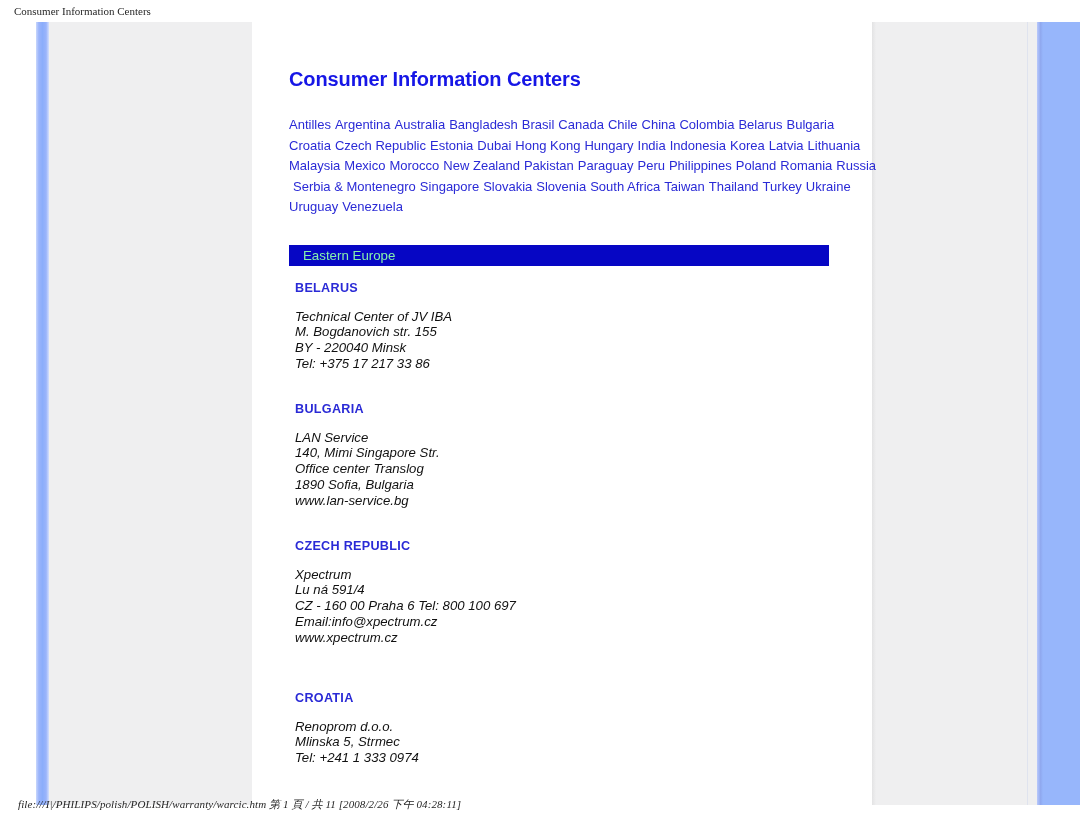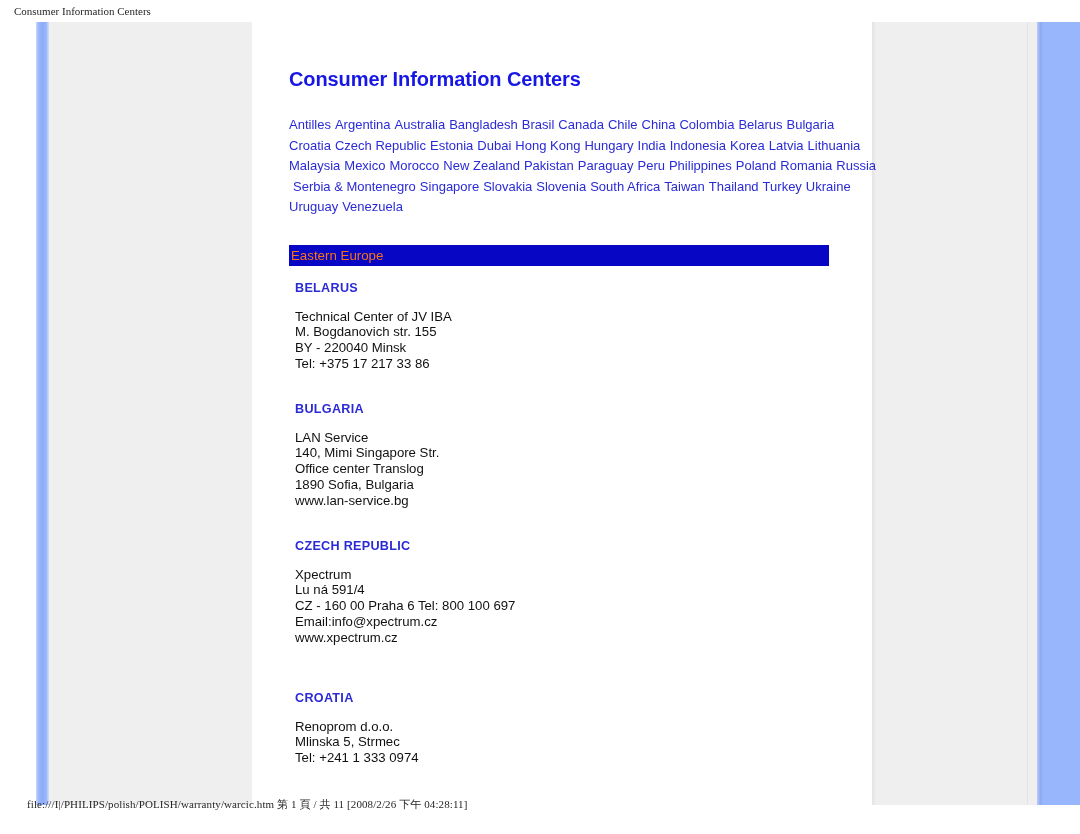--- a/index.html
+++ b/index.html
@@ -21,21 +21,21 @@
   .print-footer {
     position: absolute;
     left: 0;
     width: 1080px;
     font-family: "Liberation Serif", serif;
     font-size: 11px;
     color: #262626;
     white-space: nowrap;
   }
   .print-header { top: 5px; padding-left: 14px; }
-  .print-footer { top: 797px; padding-left: 27px; letter-spacing: 0.1px; }
+  .print-footer { top: 797px; padding-left: 18px; letter-spacing: 0.1px; font-style: italic; }
 
   
   .page-frame {
     position: absolute;
     left: 36px;
     top: 22px;
     width: 1044px;
     height: 783px;
     background: #efeff0;
   }
@@ -127,45 +127,45 @@
     text-decoration: none;
     white-space: nowrap;
   }
   .country-links .sep { display: inline-block; width: 4px; }
 
   .region-bar {
     margin-top: 27px;
     width: 540px;
     height: 21px;
     background: #0606c4;
-    color: #f97316;
+    color: #86efac;
     font-size: 13.3px;
     line-height: 21px;
-    padding-left: 2px;
+    padding-left: 14px;
   }
 
   h2.country-heading {
     margin: 0;
     padding: 15px 0 0 6px;
     font-size: 12.6px;
     font-weight: bold;
     color: #2a2ad6;
     letter-spacing: 0.3px;
   }
   h2.country-heading.gap-lg { padding-top: 30px; }
   h2.country-heading.gap-xl { padding-top: 45px; }
 
   .address {
     margin: 0;
     padding: 14px 0 0 6px;
     font-size: 13.2px;
     line-height: 15.8px;
     color: #111111;
   }
-  .address div { white-space: nowrap; }
+  .address div { white-space: nowrap; font-style: italic; }
 </style>
 </head>
 <body>
 
 <div class="print-header">Consumer Information Centers</div>
 
 <div class="page-frame">
 
   <div class="rail-left"></div>
   <div class="gutter-line"></div>

